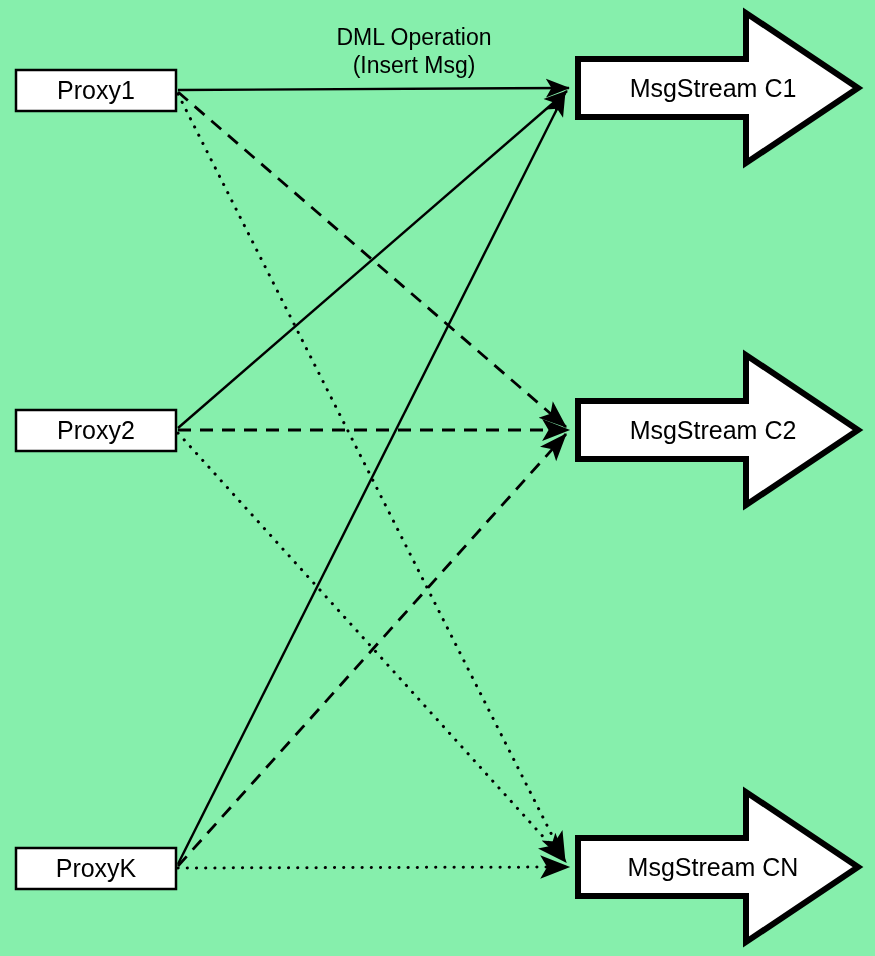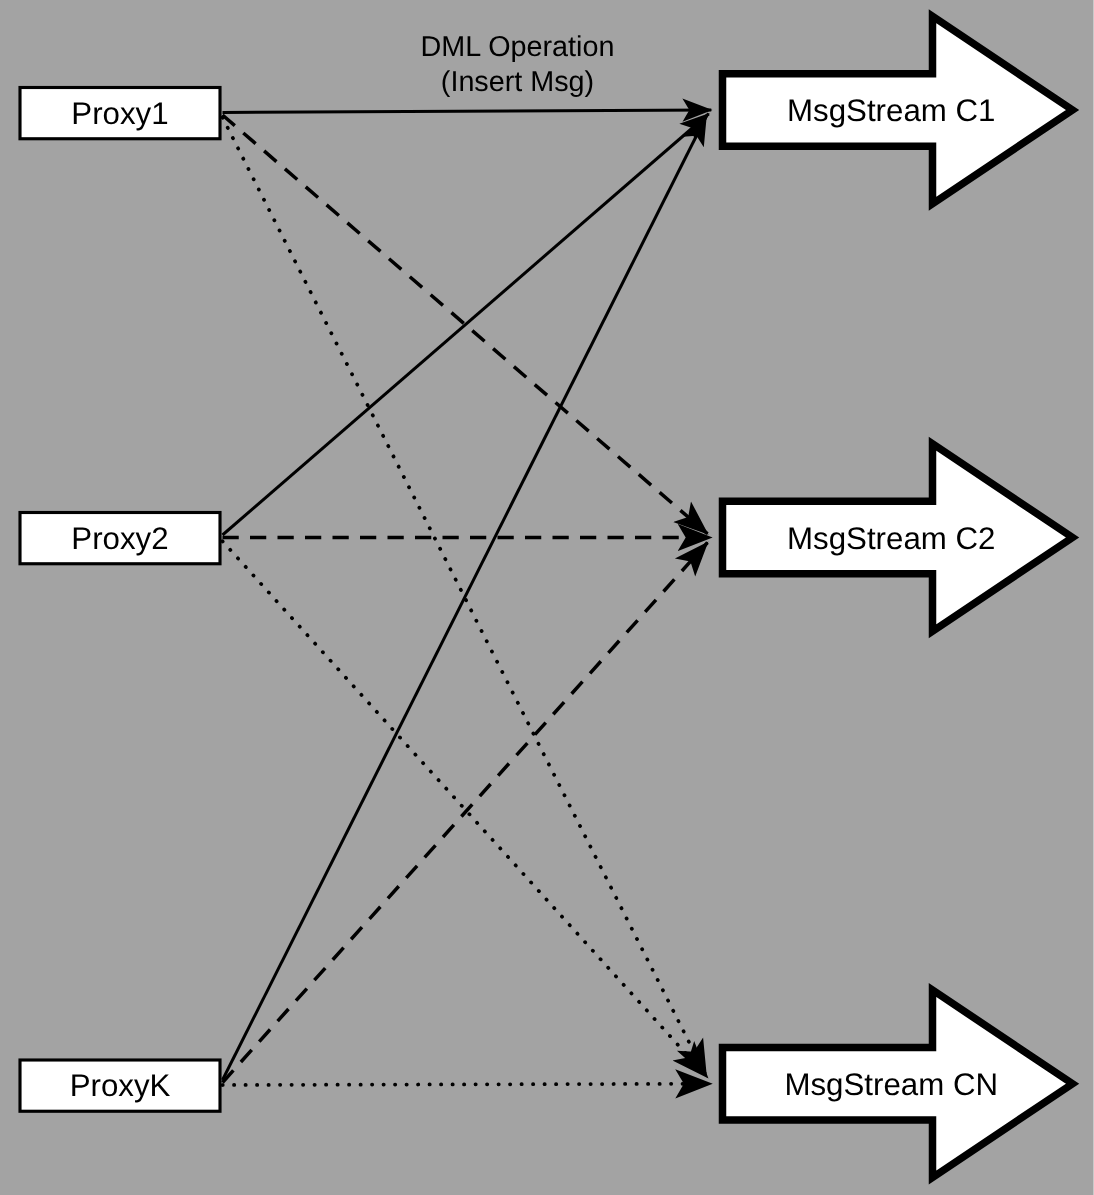--- a/index.html
+++ b/index.html
@@ -11,21 +11,21 @@
   body {
     font-family: "Liberation Sans", sans-serif;
     width: 875px;
     height: 956px;
     overflow: hidden;
   }
   #diagram-root {
     position: relative;
     width: 875px;
     height: 956px;
-    background: #a3a3a3;
+    background: #86efac;
     text-align: center;
   }
   svg#diagram-svg {
     position: absolute;
     top: 0;
     left: 0;
     width: 875px;
     height: 956px;
     display: block;
   }

